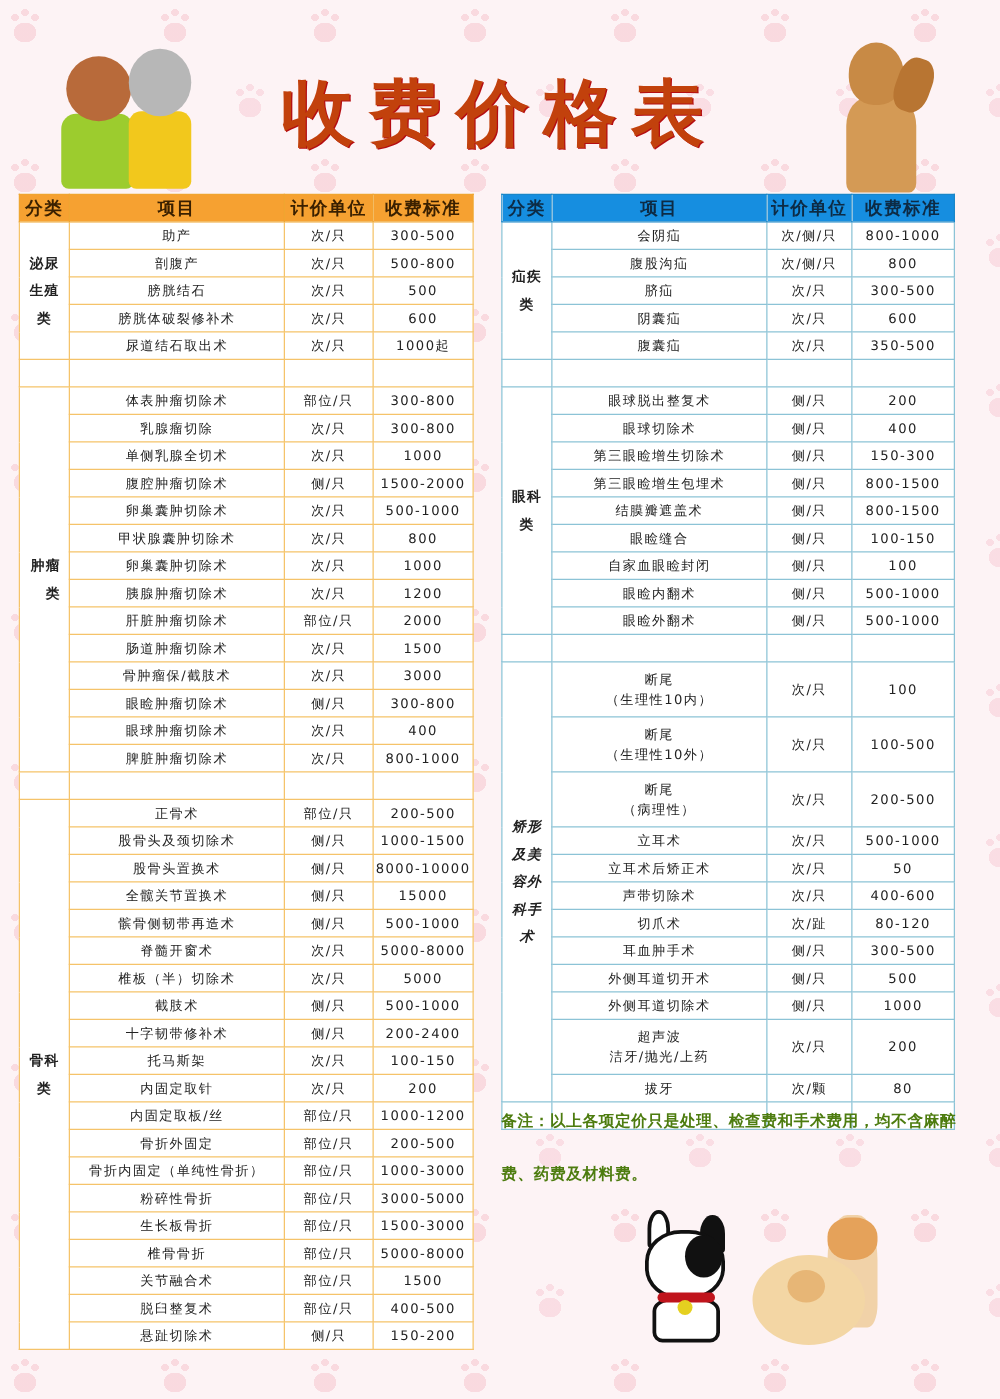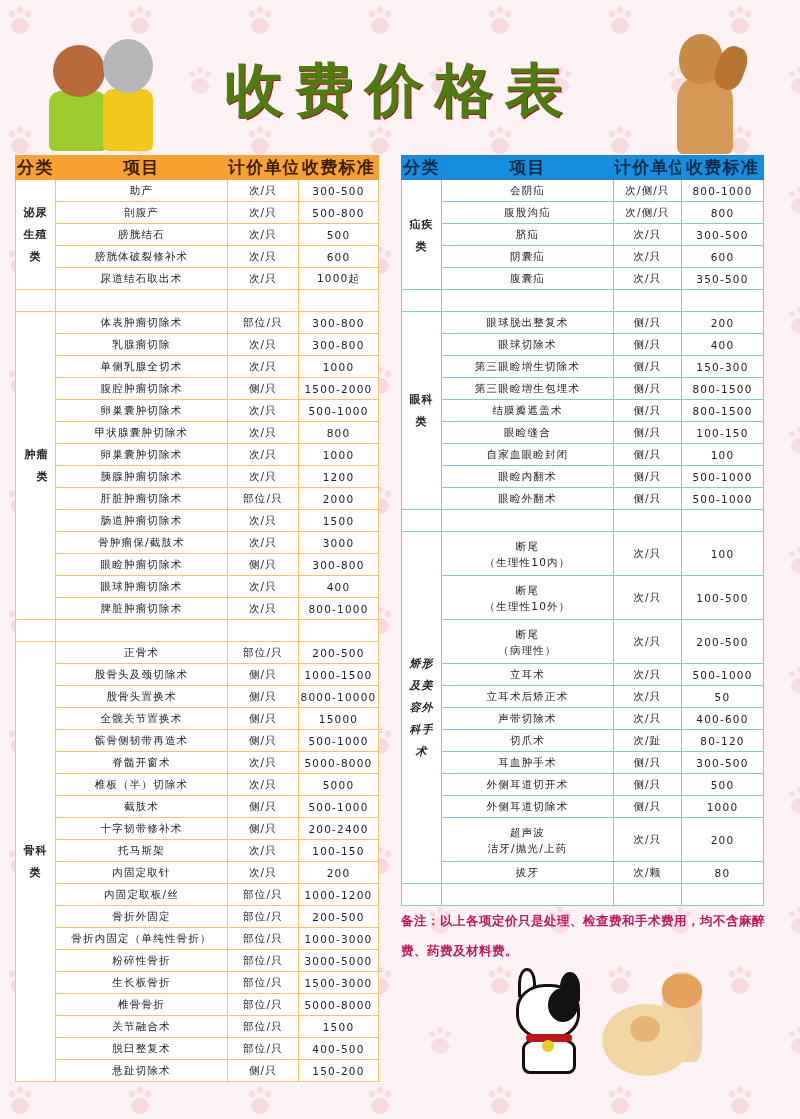--- a/index.html
+++ b/index.html
@@ -17,21 +17,21 @@
       radial-gradient(circle 3px at 72px 74px, rgba(246,196,206,0.45) 98%, transparent 100%),
       radial-gradient(circle 3px at 80px 70px, rgba(246,196,206,0.45) 98%, transparent 100%),
       radial-gradient(circle 3px at 88px 74px, rgba(246,196,206,0.45) 98%, transparent 100%);
     background-size: 120px 120px;
   }
 
   .title {
     position: absolute; left: 0; right: 0; top: 52px;
     text-align: center;
     font-size: 58px; font-weight: bold;
-    color: #4d7c0f;
+    color: #c2410c;
     letter-spacing: 12px;
     font-family: "DejaVu Sans", sans-serif;
     text-shadow: 1px 1px 0 #b50d12;
   }
 
   
   .pet { position: absolute; }
   .poodles { left: 45px; top: 35px; width: 120px; height: 120px; }
   .poodles .p1 { position:absolute; left:8px; top:10px; width:52px; height:52px; border-radius:50%; background:#b86a3a; }
   .poodles .p1b { position:absolute; left:4px; top:56px; width:58px; height:60px; border-radius:12px 12px 6px 6px; background:#9ccc2e; }
@@ -65,37 +65,37 @@
     color: #222;
   }
   table.price td, table.price th {
     text-align: center;
     vertical-align: middle;
     padding: 0;
     overflow: hidden;
     white-space: nowrap;
     letter-spacing: 1.2px;
   }
-  table.price th { font-weight: bold; font-size: 17px; height: 22px; }
+  table.price th { font-weight: bold; font-size: 14px; height: 22px; }
   table.price td.cat { font-weight: bold; font-size: 11px; line-height: 22px; white-space: normal; letter-spacing: 1px; }
   table.price td.multi { white-space: normal; line-height: 16px; }
 
   #left-table { left: 15px; top: 155px; width: 363px; border: 1.5px solid #f0a530; }
   #left-table th { background: #f6a131; color: #3a2000; border: 1px solid #f0a530; }
   #left-table td { border: 1px solid #f5c36a; height: 22px; }
 
   #right-table { left: 401px; top: 155px; width: 362px; border: 1.5px solid #3a9cc0; }
   #right-table th { background: #168ee0; color: #0d2b45; border: 1px solid #1a86c8; }
   #right-table td { border: 1px solid #8cc3d6; height: 22px; }
   #right-table td.tall { height: 44px; }
 
   .note {
-    position: absolute; left: 401px; top: 906px; width: 372px;
-    font-size: 12.5px; font-weight: bold; color: #be185d;
-    line-height: 30px; letter-spacing: 0.5px;
+    position: absolute; left: 401px; top: 876px; width: 372px;
+    font-size: 12.5px; font-weight: bold; color: #4d7c0f;
+    line-height: 42px; letter-spacing: 0.5px;
   }
 </style>
 </head>
 <body>
 
 <div class="pet poodles">
   <div class="p1b"></div>
     <div class="p1"></div>
     <div class="p2b"></div>
     <div class="p2"></div>

